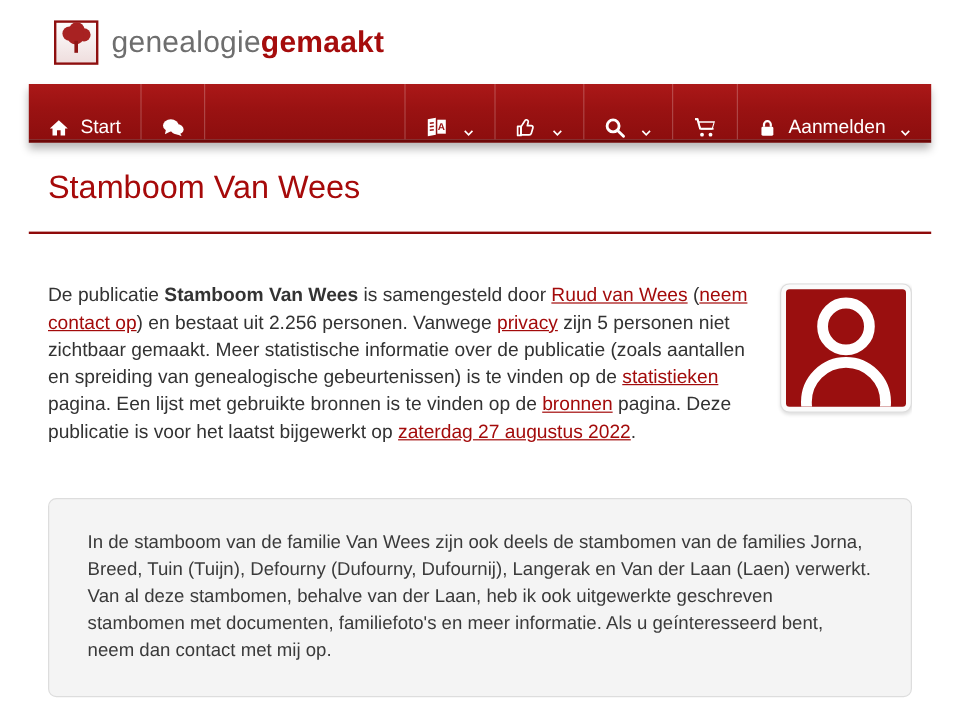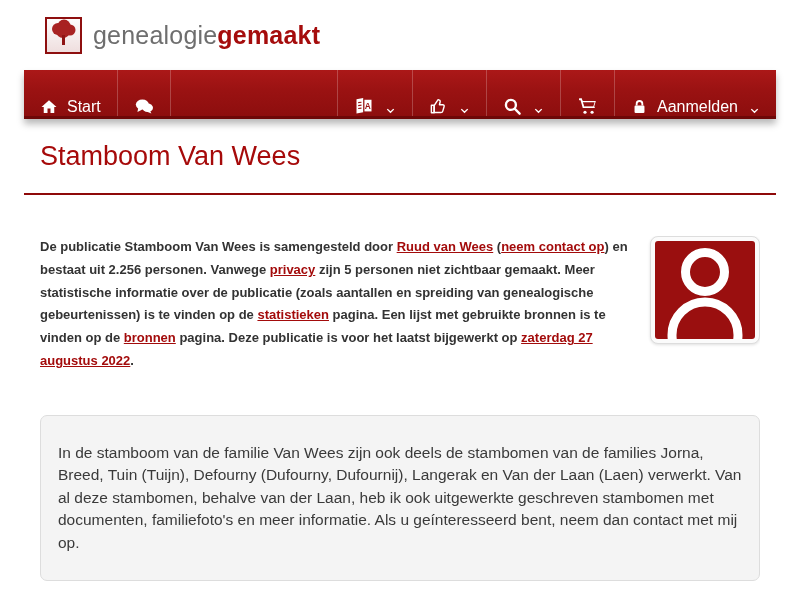--- a/index.html
+++ b/index.html
@@ -31,26 +31,26 @@
   main { margin:0 24px; }
   .inner { padding:0 16px; }
   h1 { color:#a60a0a; font-size:27px; font-weight:400; margin-top:22px; }
   .title-rule { height:2px; background:#8e0909; border:none; margin-top:21px; }
 
   .intro { margin-top:41px; overflow:hidden; }
   .avatar-card { float:right; width:110px; height:108px; margin-left:16px; margin-bottom:8px;
                  background:#fbfbfb; border:1px solid #ddd; border-radius:8px;
                  box-shadow:0 1px 3px rgba(0,0,0,.12); padding:4px; }
   .avatar-red { width:100px; height:98px; background:#9a0f0f; border-radius:3px; overflow:hidden; }
-  .intro p { font-size:13px; color:#333; line-height:22.8px;font-weight:bold; }
+  .intro p { font-size:16px; color:#333; line-height:22.8px; }
   .intro a, .lnk { color:#a30b0b; text-decoration:underline; cursor:pointer; }
   .intro strong { color:#333; }
 
   .info-box { margin-top:42px; background:#f4f4f4; border:1px solid #ddd; border-radius:7px;
-              padding:26px 17px; }
+              padding:26px 32px; }
   .info-box p { font-size:15.5px; color:#3a3a3a; line-height:22.5px; }
 </style>
 </head>
 <body>
 
 <header class="site-header">
   <div class="logo-box">
     <span>
       <svg width="29" height="29" viewBox="0 0 29 29">
         <g fill="#a82222">

